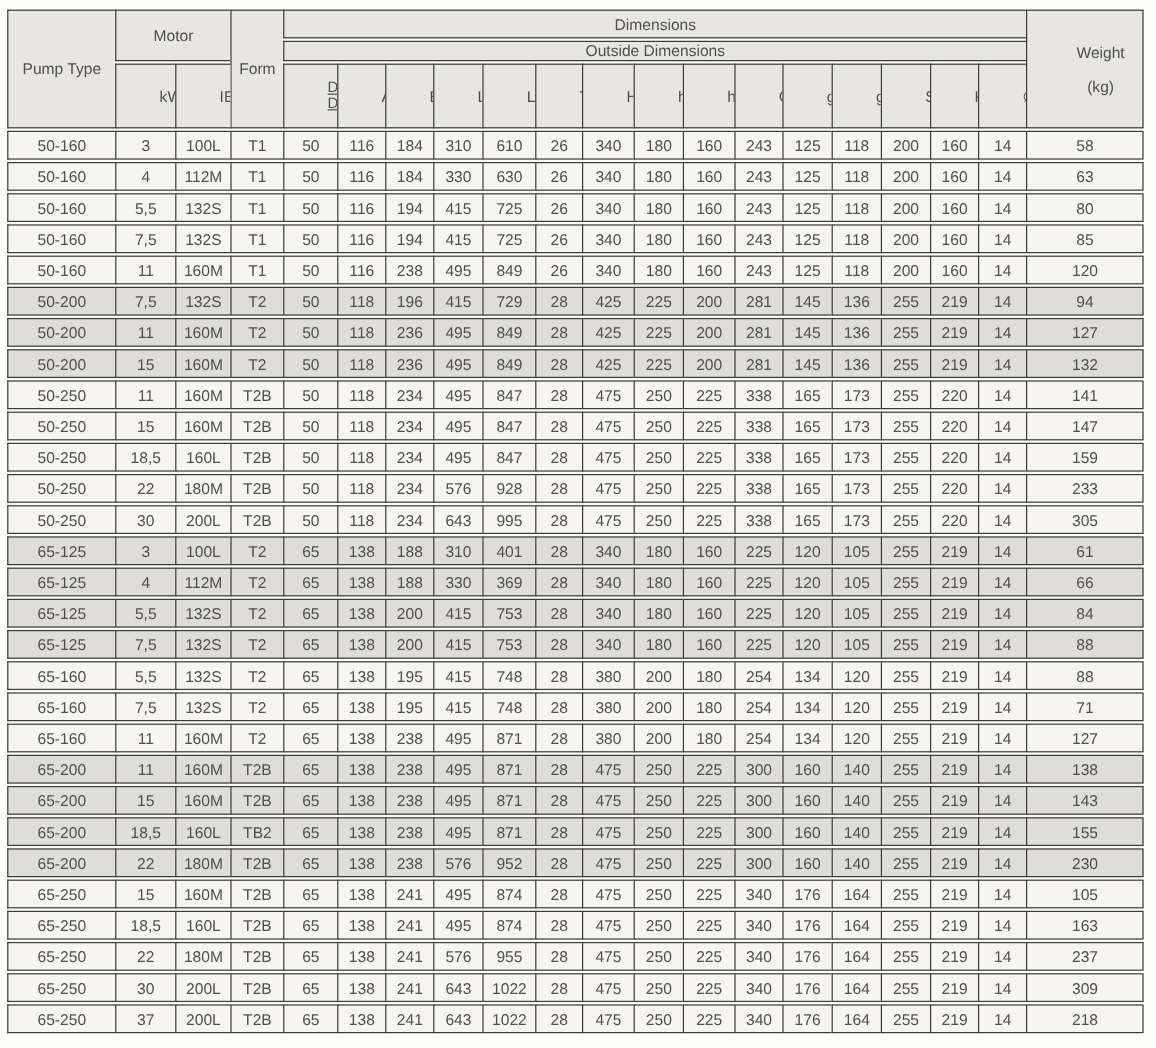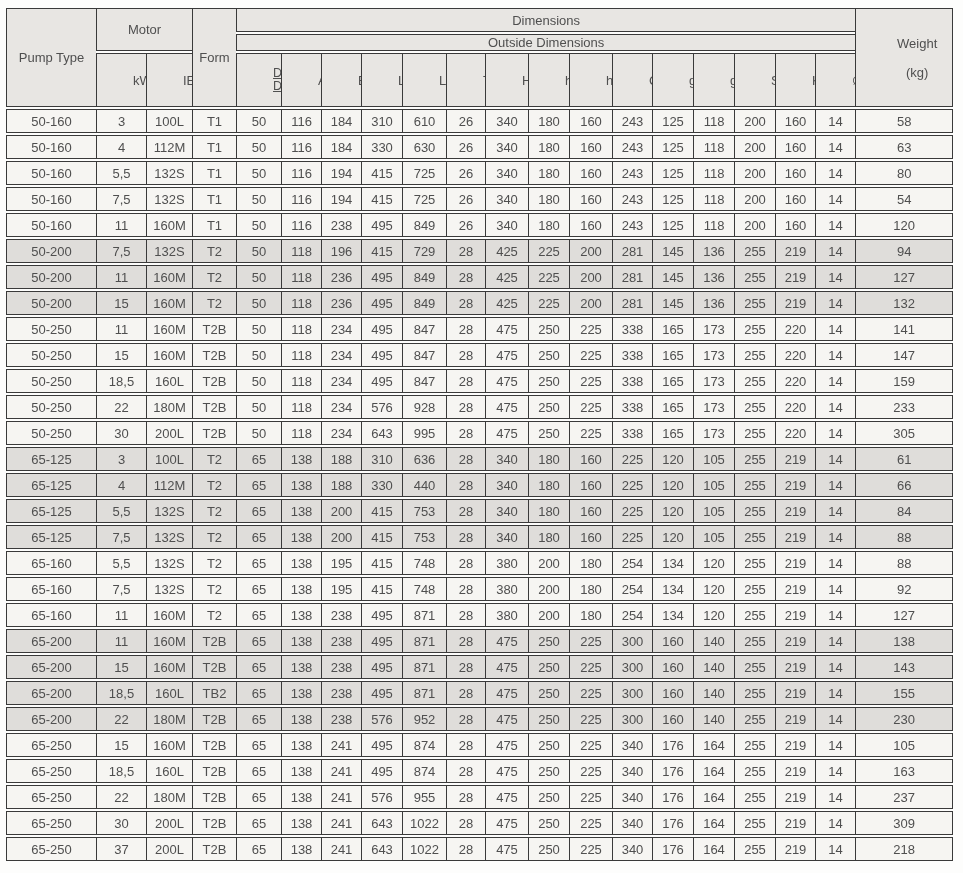--- a/index.html
+++ b/index.html
@@ -193,21 +193,21 @@
           <td>26</td>
           <td>340</td>
           <td>180</td>
           <td>160</td>
           <td>243</td>
           <td>125</td>
           <td>118</td>
           <td>200</td>
           <td>160</td>
           <td>14</td>
-          <td>54</td>
+          <td>85</td>
         </tr>
         <tr>
           <td>50-160</td>
           <td>11</td>
           <td>160M</td>
           <td>T1</td>
           <td>50</td>
           <td>116</td>
           <td>238</td>
           <td>495</td>
@@ -402,21 +402,21 @@
         </tr>
         <tr class="shaded">
           <td>65-125</td>
           <td>3</td>
           <td>100L</td>
           <td>T2</td>
           <td>65</td>
           <td>138</td>
           <td>188</td>
           <td>310</td>
-          <td>636</td>
+          <td>401</td>
           <td>28</td>
           <td>340</td>
           <td>180</td>
           <td>160</td>
           <td>225</td>
           <td>120</td>
           <td>105</td>
           <td>255</td>
           <td>219</td>
           <td>14</td>
@@ -424,21 +424,21 @@
         </tr>
         <tr class="shaded">
           <td>65-125</td>
           <td>4</td>
           <td>112M</td>
           <td>T2</td>
           <td>65</td>
           <td>138</td>
           <td>188</td>
           <td>330</td>
-          <td>440</td>
+          <td>369</td>
           <td>28</td>
           <td>340</td>
           <td>180</td>
           <td>160</td>
           <td>225</td>
           <td>120</td>
           <td>105</td>
           <td>255</td>
           <td>219</td>
           <td>14</td>
@@ -523,21 +523,21 @@
           <td>28</td>
           <td>380</td>
           <td>200</td>
           <td>180</td>
           <td>254</td>
           <td>134</td>
           <td>120</td>
           <td>255</td>
           <td>219</td>
           <td>14</td>
-          <td>92</td>
+          <td>71</td>
         </tr>
         <tr>
           <td>65-160</td>
           <td>11</td>
           <td>160M</td>
           <td>T2</td>
           <td>65</td>
           <td>138</td>
           <td>238</td>
           <td>495</td>

